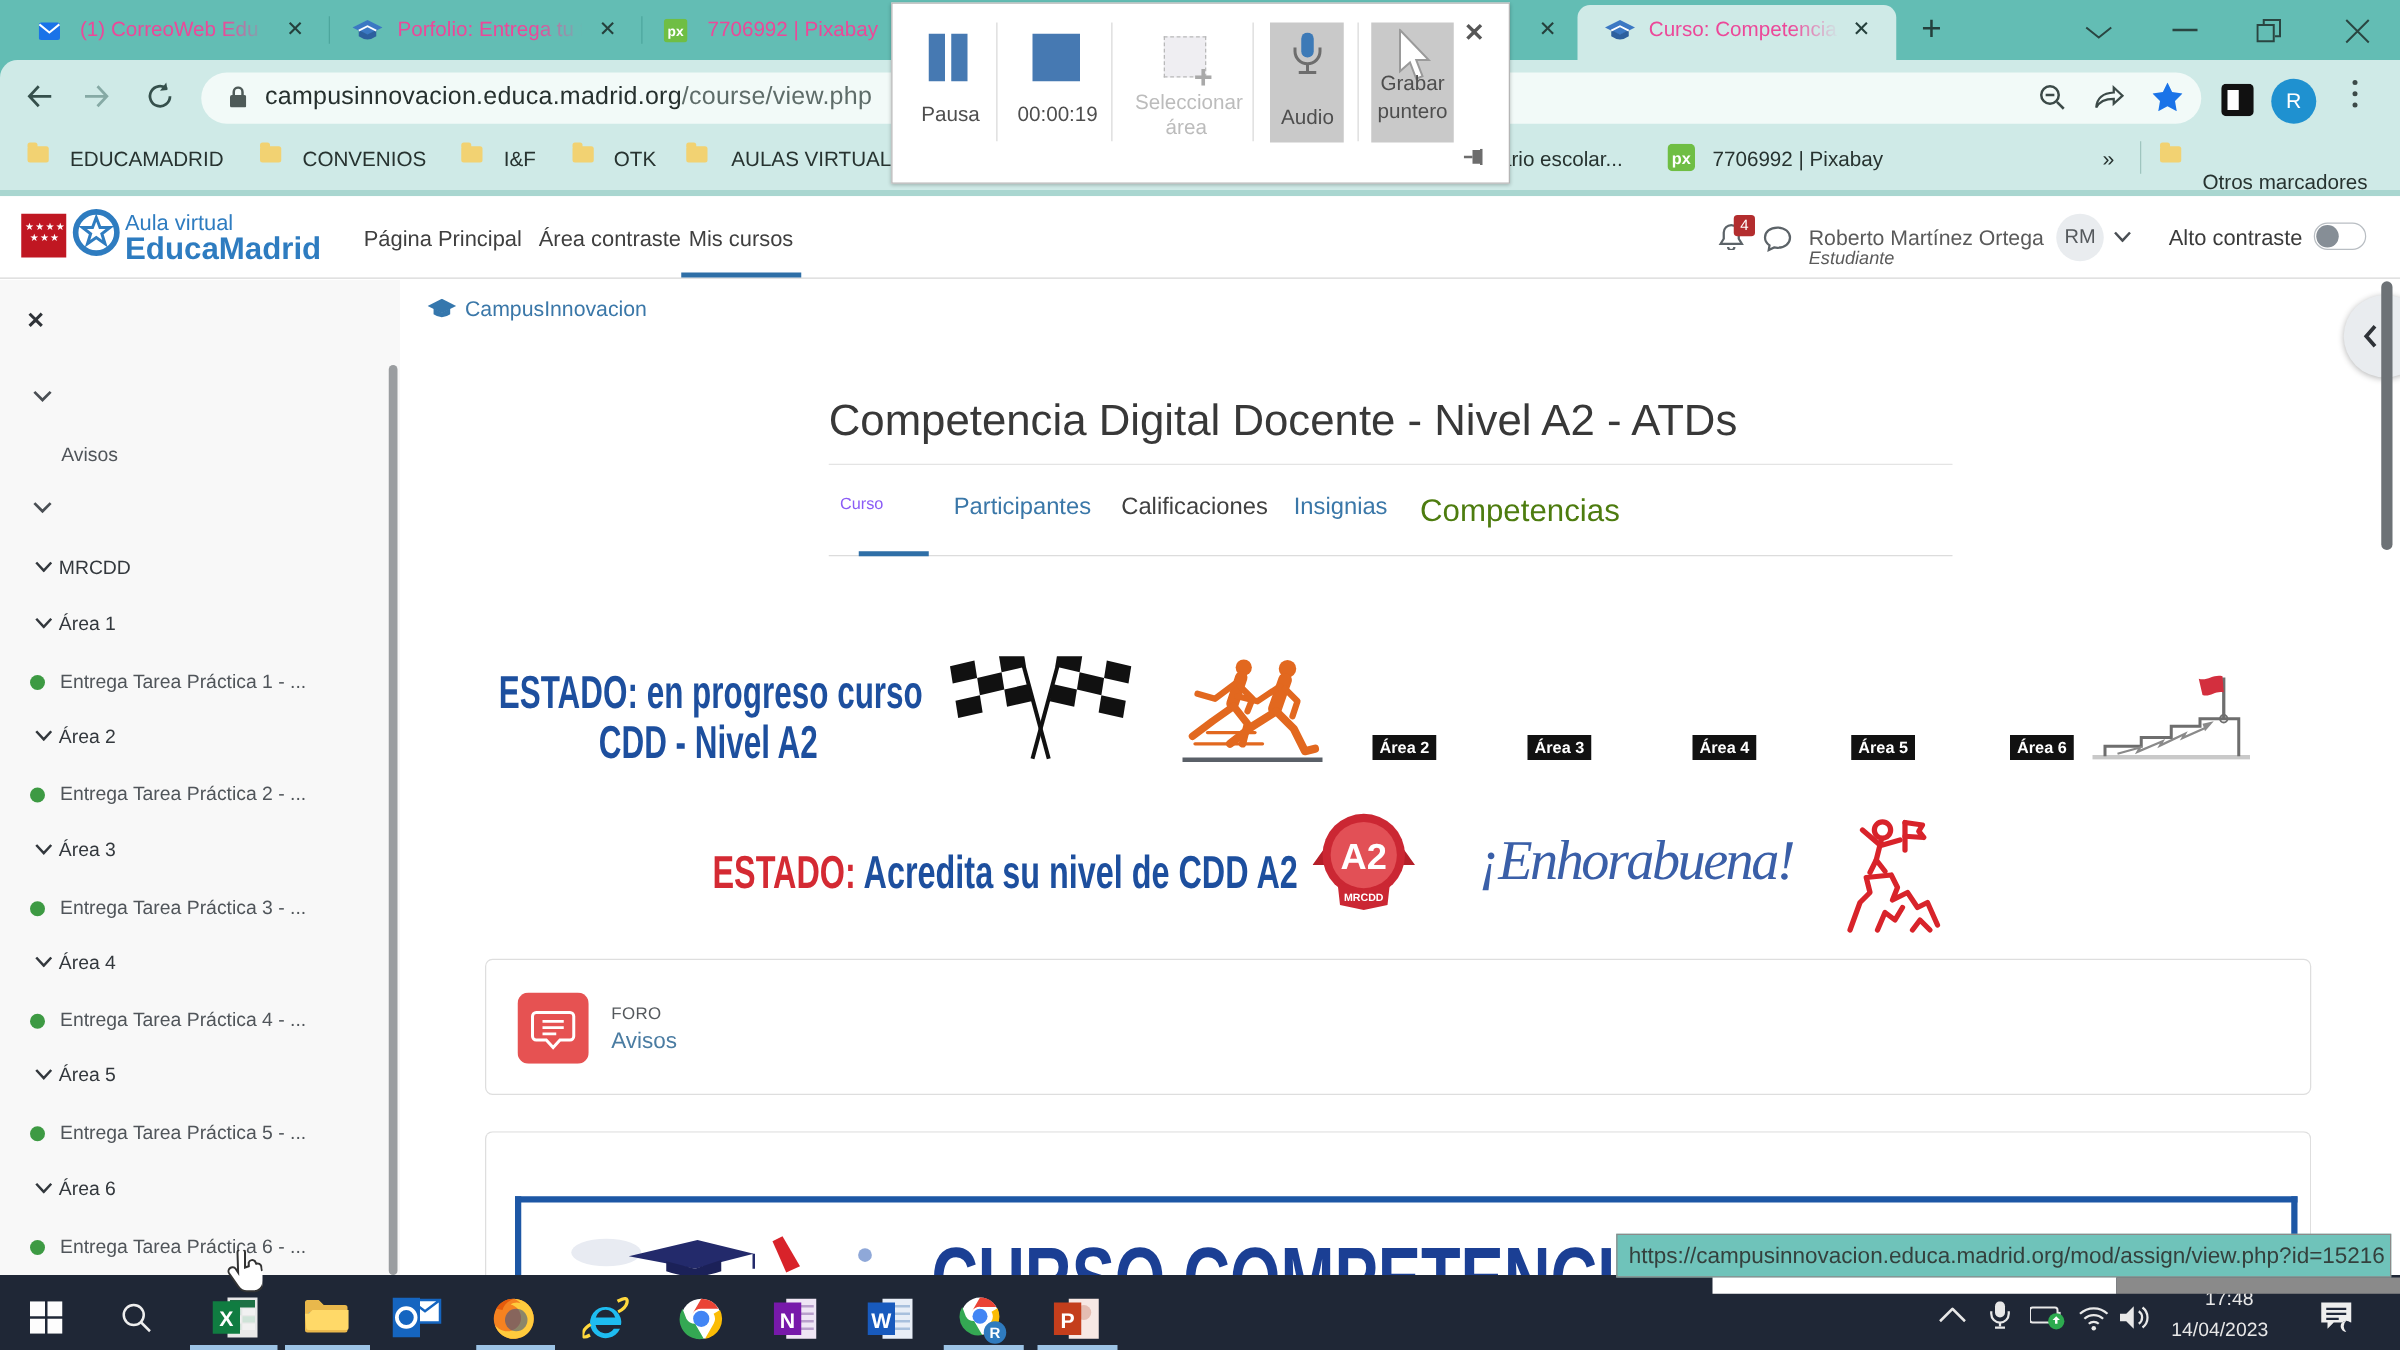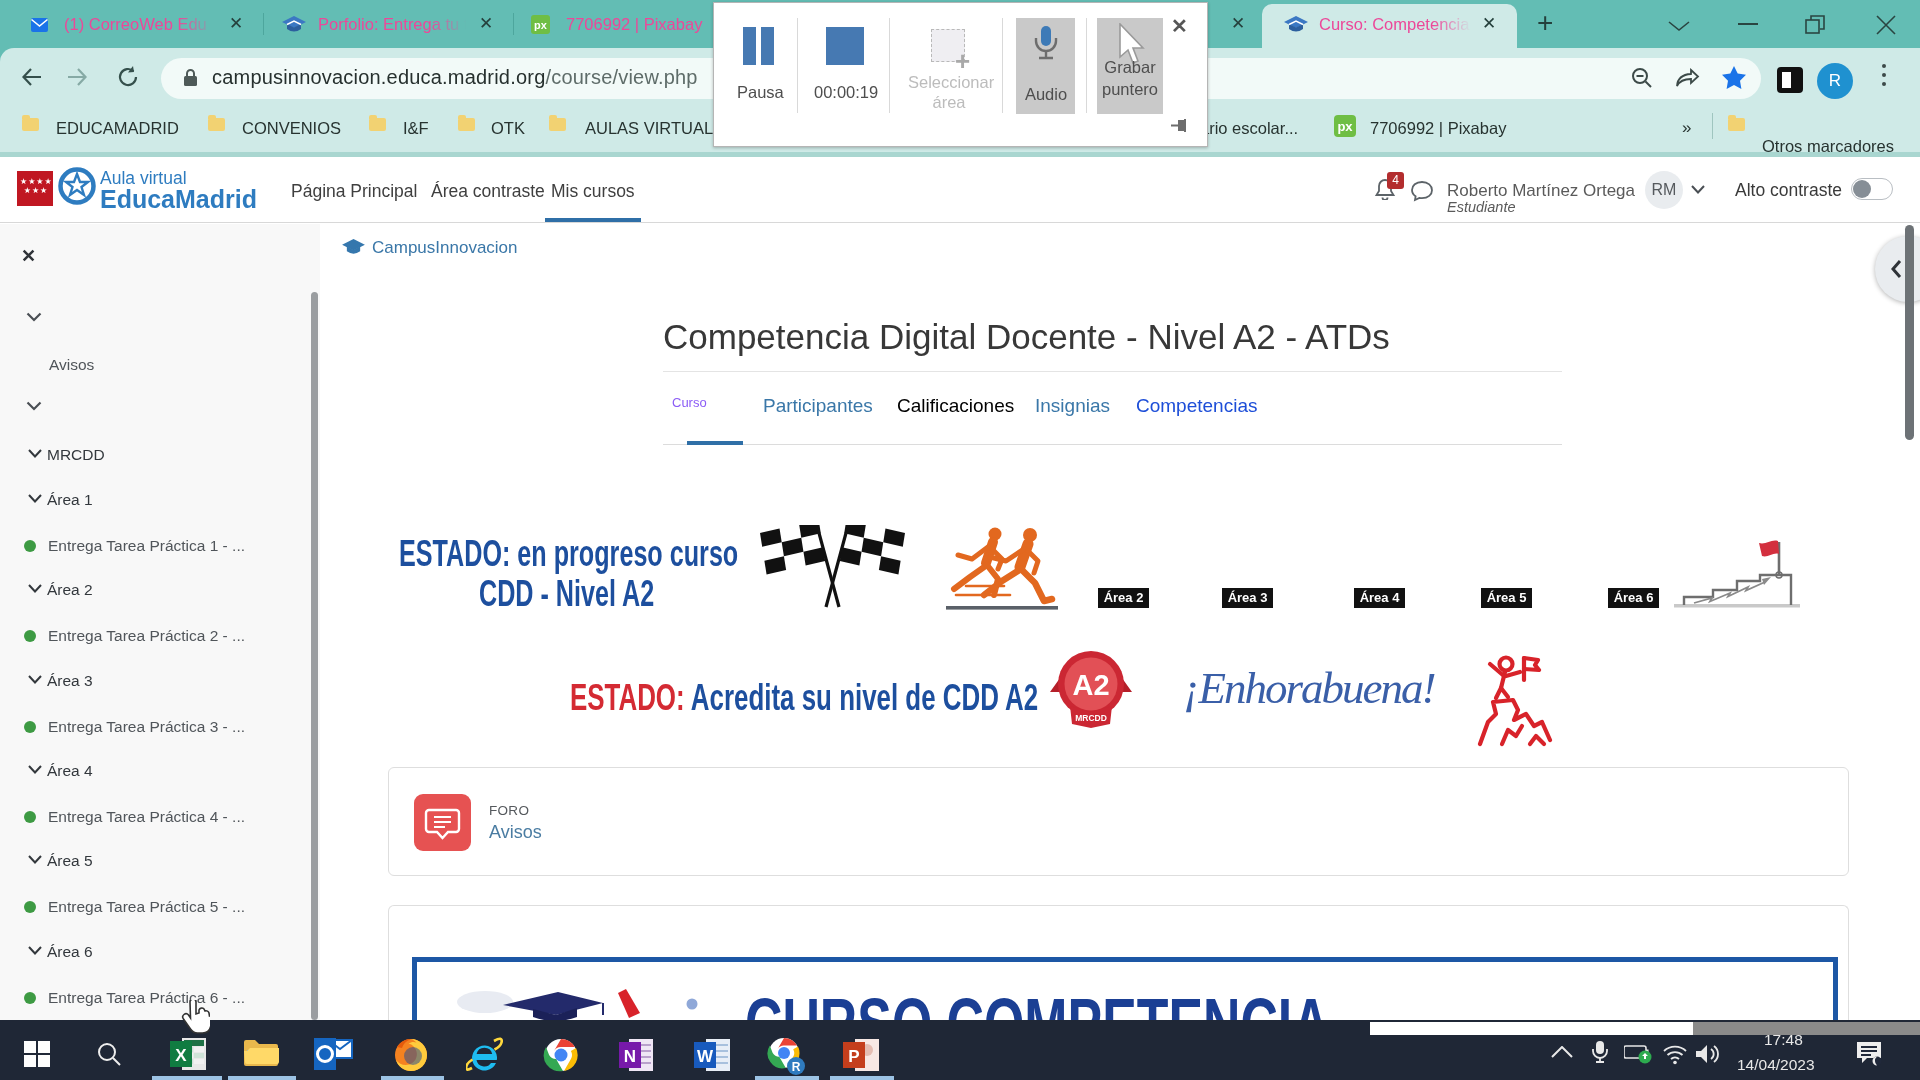--- a/index.html
+++ b/index.html
@@ -289,23 +289,23 @@
       <path d="M12 0 L24 6 L12 12 L0 6 Z" fill="#3577ad"></path>
       <path d="M5 8 v5 q7 5 14 0 v-5 l-7 3.5 Z" fill="#3577ad"></path>
     </svg>
   <div class="abs" style="left:372px;top:238px;font-size:17px;color:#3a77a8">CampusInnovacion</div>
   <div id="h1t" class="abs" style="left:663px;top:317px;font-size:35px;color:#383838">Competencia Digital Docente - Nivel A2 - ATDs</div>
 
   <div class="abs" style="left:663px;top:371px;width:899px;height:1px;background:#e4e4e4"></div>
   <div class="abs" style="left:663px;top:444px;width:899px;height:1px;background:#dcdcdc"></div>
   <div class="abs" style="left:672px;top:395px;font-size:13px;color:#8b5cf6">Curso</div>
   <div class="abs" style="left:763px;top:395px;font-size:19px;color:#3a77a8">Participantes</div>
-  <div class="abs" style="left:897px;top:395px;font-size:19px;color:#000000">Calificaciones</div>
+  <div class="abs" style="left:897px;top:395px;font-size:19px;color:#404040">Calificaciones</div>
   <div class="abs" style="left:1035px;top:395px;font-size:19px;color:#3a77a8">Insignias</div>
-  <div class="abs" style="left:1136px;top:395px;font-size:19px;color:#1d4ed8">Competencias</div>
+  <div class="abs" style="left:1136px;top:395px;font-size:25px;color:#4d7c0f">Competencias</div>
   <div class="abs" style="left:687px;top:441px;width:56px;height:4px;background:#2f6fa7"></div>
 
   <div id="b1l1" class="abs bluecond" style="left:399px;top:533px;font-size:37px">ESTADO: en progreso curso</div>
   <div id="b1l2" class="abs bluecond" style="left:479px;top:573px;font-size:37px">CDD - Nivel A2</div>
   <svg class="abs" style="left:755px;top:525px" width="155" height="90" viewBox="0 0 155 90">
     <path d="M64 8 L84 82" stroke="#111" stroke-width="3.2"></path>
     <path d="M91 8 L71 82" stroke="#111" stroke-width="3.2"></path>
     <g transform="translate(5,8) rotate(-9)">
       <g transform="skewY(-4)">
         <rect x="0" y="0" width="20" height="14" fill="#111"></rect>
@@ -409,20 +409,21 @@
     <circle cx="237" cy="19" r="5.5" fill="#8fa8d8"></circle>
   </svg>
   <div id="curso" class="abs" style="left:745px;top:983px;font-size:72px;color:#1b3f94;font-weight:bold;white-space:nowrap;transform:scaleX(.72);transform-origin:left center">CURSO COMPETENCIA</div>
 
   <div class="abs" style="left:1875px;top:236px;width:66px;height:66px;border-radius:50%;background:#e9ecef;box-shadow:0 1px 5px rgba(0,0,0,.3)"></div>
   <svg class="abs" style="left:1890px;top:259px" width="12" height="20" viewBox="0 0 12 20">
       <path d="M10 2 L3 10 L10 18" stroke="#2f3338" stroke-width="3" fill="none"></path>
     </svg>
   <div class="abs" style="left:1905px;top:225px;width:9px;height:215px;border-radius:5px;background:#6d7276"></div>
 
+  <div class="abs" style="left:1293px;top:987px;width:620px;height:35px;background:#6fc3ba;border:1px solid #8a8a8a;z-index:6;font-size:18px;color:#34403d;line-height:33px;padding-left:9px;white-space:nowrap;overflow:hidden">https://campusinnovacion.educa.madrid.org/mod/assign/view.php?id=15216</div>
   <div class="abs" style="left:1370px;top:1022px;width:323px;height:13px;background:#fff;z-index:6"></div>
   <div class="abs" style="left:1693px;top:1022px;width:227px;height:13px;background:#8a8a8a;z-index:6"></div>
 
   <div id="taskbar"></div>
   <svg class="abs" style="left:24px;top:1041px" width="26" height="26" viewBox="0 0 26 26">
       <rect x="0" y="0" width="12" height="12" fill="#fdfdfd"></rect>
       <rect x="14" y="0" width="12" height="12" fill="#fdfdfd"></rect>
       <rect x="0" y="14" width="12" height="12" fill="#fdfdfd"></rect>
       <rect x="14" y="14" width="12" height="12" fill="#fdfdfd"></rect>
     </svg>

